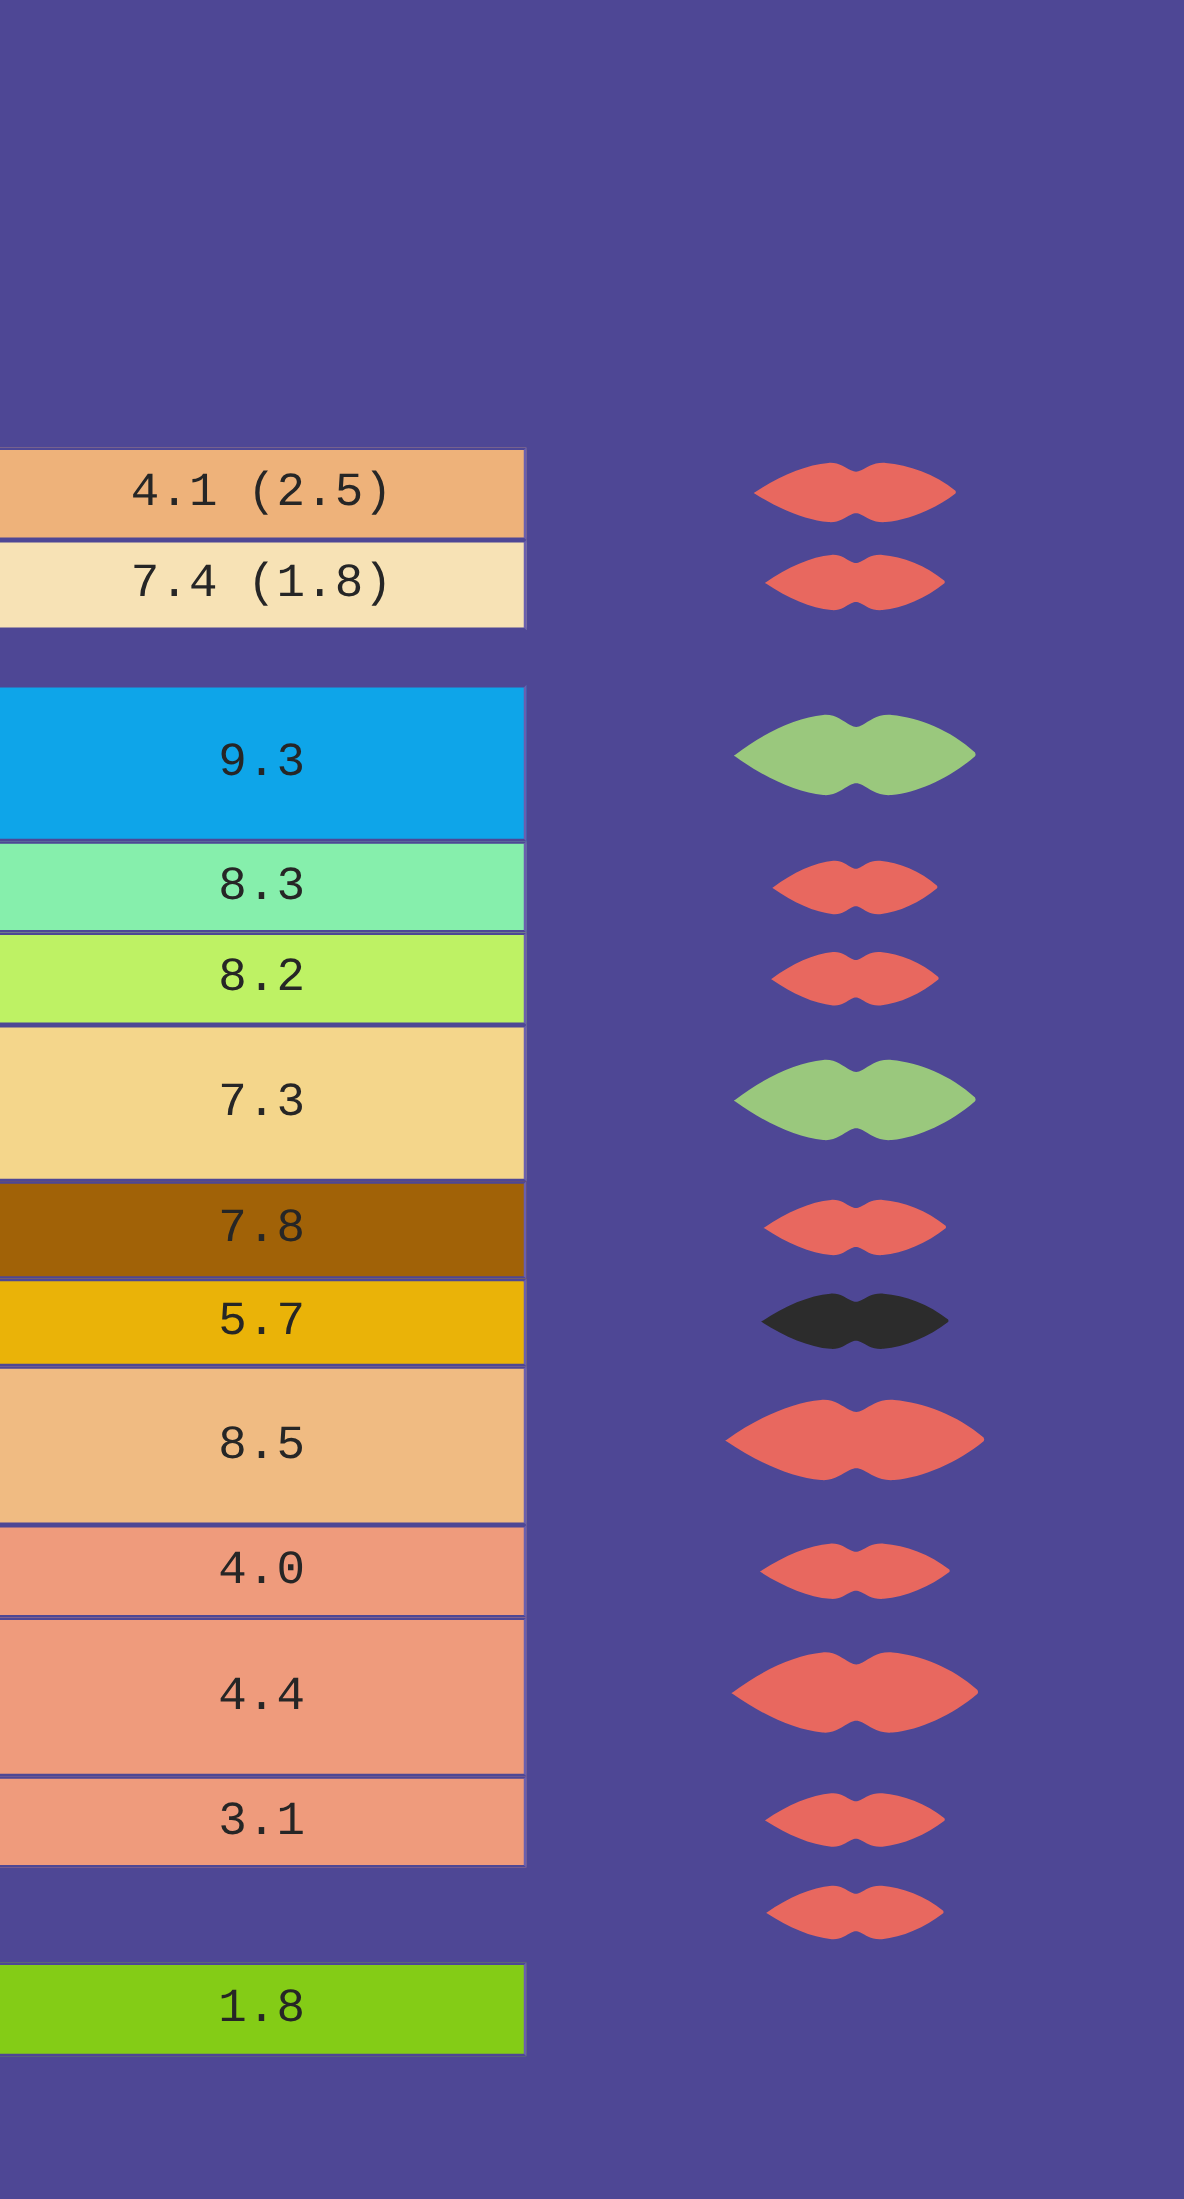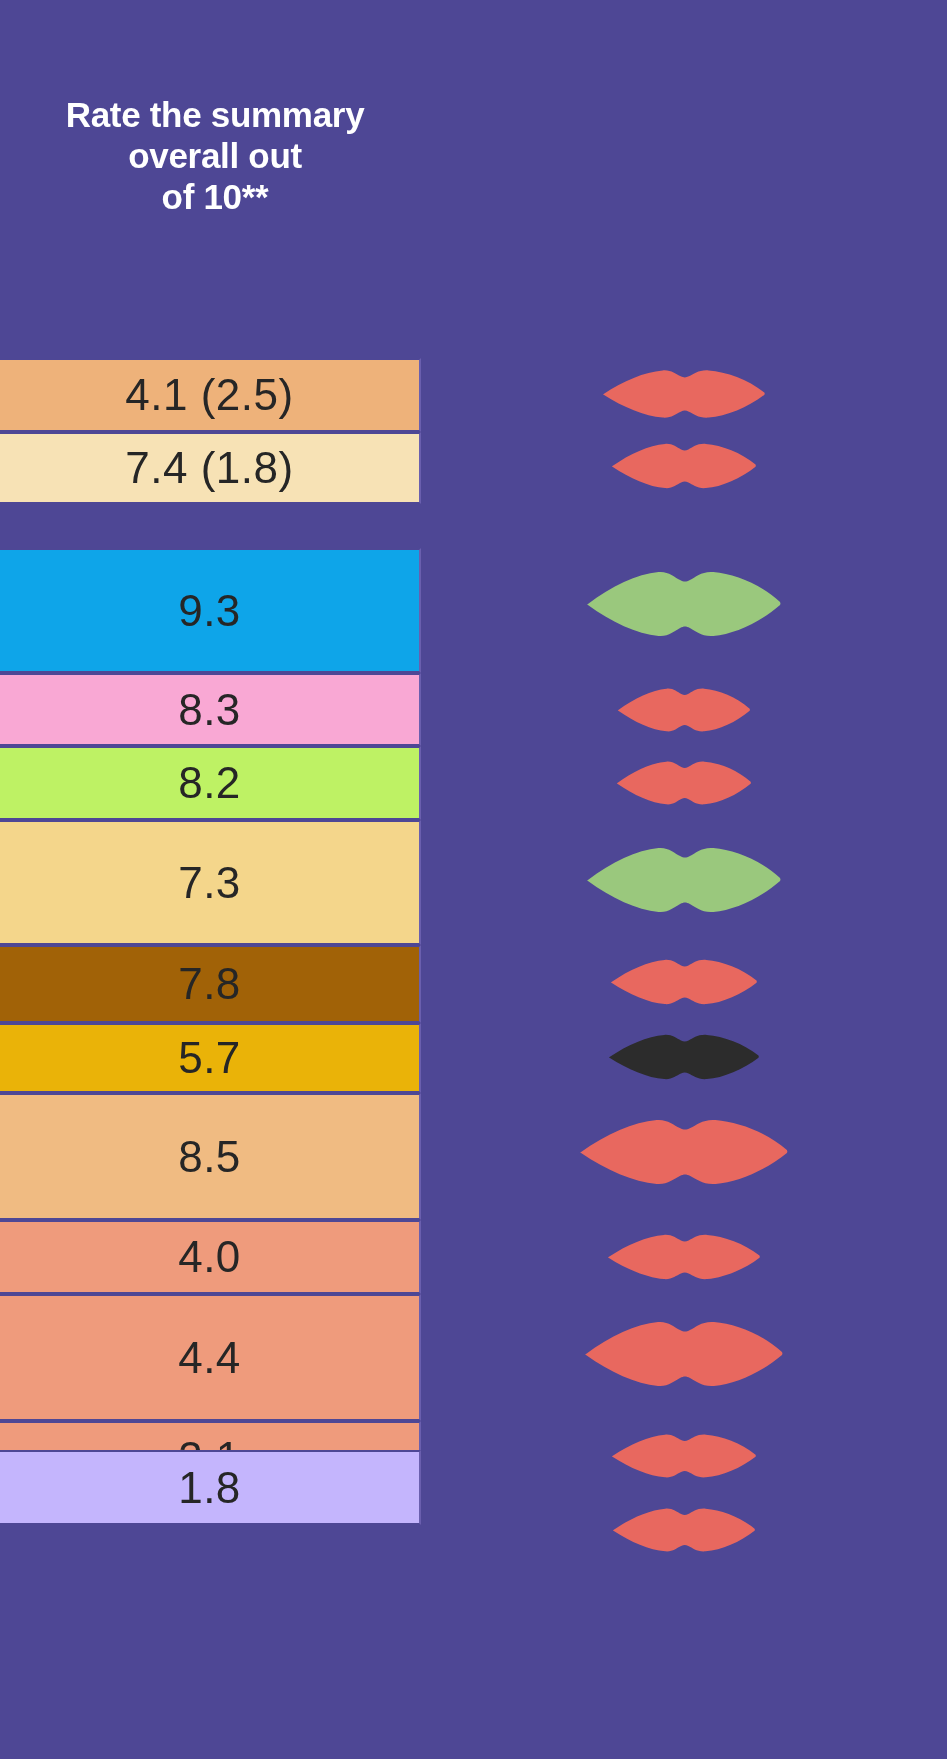--- a/index.html
+++ b/index.html
@@ -56,22 +56,22 @@
     width: 421px;
     border-top: 2px solid #4e4795;
     border-bottom: 2px solid #4e4795;
     border-right: 2px solid #6a5fae;
     display: flex;
     align-items: center;
     justify-content: center;
   }
   .score-cell .score-text {
     color: #262626;
-    font-size: 44px;
-    font-family: Liberation Sans, sans-serif;
+    font-size: 38px;
+    font-family: Liberation Mono, monospace;
     font-weight: 400;
     letter-spacing: 0.5px;
     line-height: 1;
   }
 
   
   #lips-column {
     position: absolute;
     left: 421px;
     top: 0;
@@ -83,36 +83,33 @@
     display: flex;
     align-items: center;
     justify-content: center;
   }
   .lip-wrap svg { display: block; }
 </style>
 </head>
 <body>
 
 <div id="headers">
-  <div class="col-header" id="header-left">Rate the summary
-overall out
-of 10**</div>
 </div>
 
 <div id="score-column">
     <div class="score-cell" style="top: 358px; height: 74px; background: rgb(238, 178, 122);">
       <span class="score-text">4.1 (2.5)</span>
     </div>
     <div class="score-cell" style="top: 432px; height: 72px; background: rgb(247, 226, 181);">
       <span class="score-text">7.4 (1.8)</span>
     </div>
     <div class="score-cell" style="top: 548px; height: 125px; background: #0ea5e9;">
       <span class="score-text">9.3</span>
     </div>
-    <div class="score-cell" style="top: 673px; height: 73px; background: #f9a8d4;">
+    <div class="score-cell" style="top: 673px; height: 73px; background: #86efac;">
       <span class="score-text">8.3</span>
     </div>
     <div class="score-cell" style="top: 746px; height: 74px; background: #bef264;">
       <span class="score-text">8.2</span>
     </div>
     <div class="score-cell" style="top: 820px; height: 125px; background: rgb(244, 214, 139);">
       <span class="score-text">7.3</span>
     </div>
     <div class="score-cell" style="top: 945px; height: 78px; background: #a16207;">
       <span class="score-text">7.8</span>
@@ -125,21 +122,21 @@
     </div>
     <div class="score-cell" style="top: 1220px; height: 74px; background: rgb(239, 155, 124);">
       <span class="score-text">4.0</span>
     </div>
     <div class="score-cell" style="top: 1294px; height: 127px; background: rgb(239, 155, 124);">
       <span class="score-text">4.4</span>
     </div>
     <div class="score-cell" style="top: 1421px; height: 73px; background: rgb(239, 155, 124);">
       <span class="score-text">3.1</span>
     </div>
-    <div class="score-cell" style="top: 1450px; height: 75px; background: #c4b5fd;">
+    <div class="score-cell" style="top: 1570px; height: 75px; background: #84cc16;">
       <span class="score-text">1.8</span>
     </div>
   </div>
 <div id="lips-column">
     <div class="lip-wrap" style="top: 363px; height: 62px; left: 0px; width: 526px;">
       <svg width="164" height="62" viewBox="0 0 200 84" preserveAspectRatio="none">
         <path d="M2,42 C26,24 52,12 74,10 C84,9 90,15 96,18 C100,20 102,20 106,18 C112,15 118,9 130,10 C152,12 178,22 198,40 C198,41 199,41 198,43 C178,60 152,72 130,74 C118,75 112,69 106,66 C102,64 100,64 96,66 C90,69 84,75 74,74 C52,72 26,60 2,43 C1,42.6 1,42.4 2,42 Z" fill="#e8685f"></path>
       </svg>
     </div>
     <div class="lip-wrap" style="top: 437px; height: 58px; left: 0px; width: 526px;">

